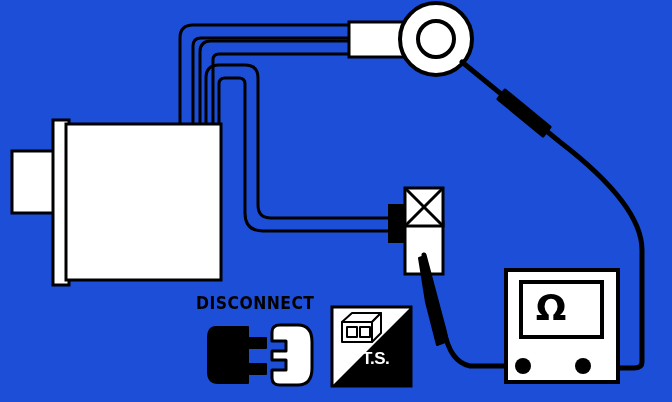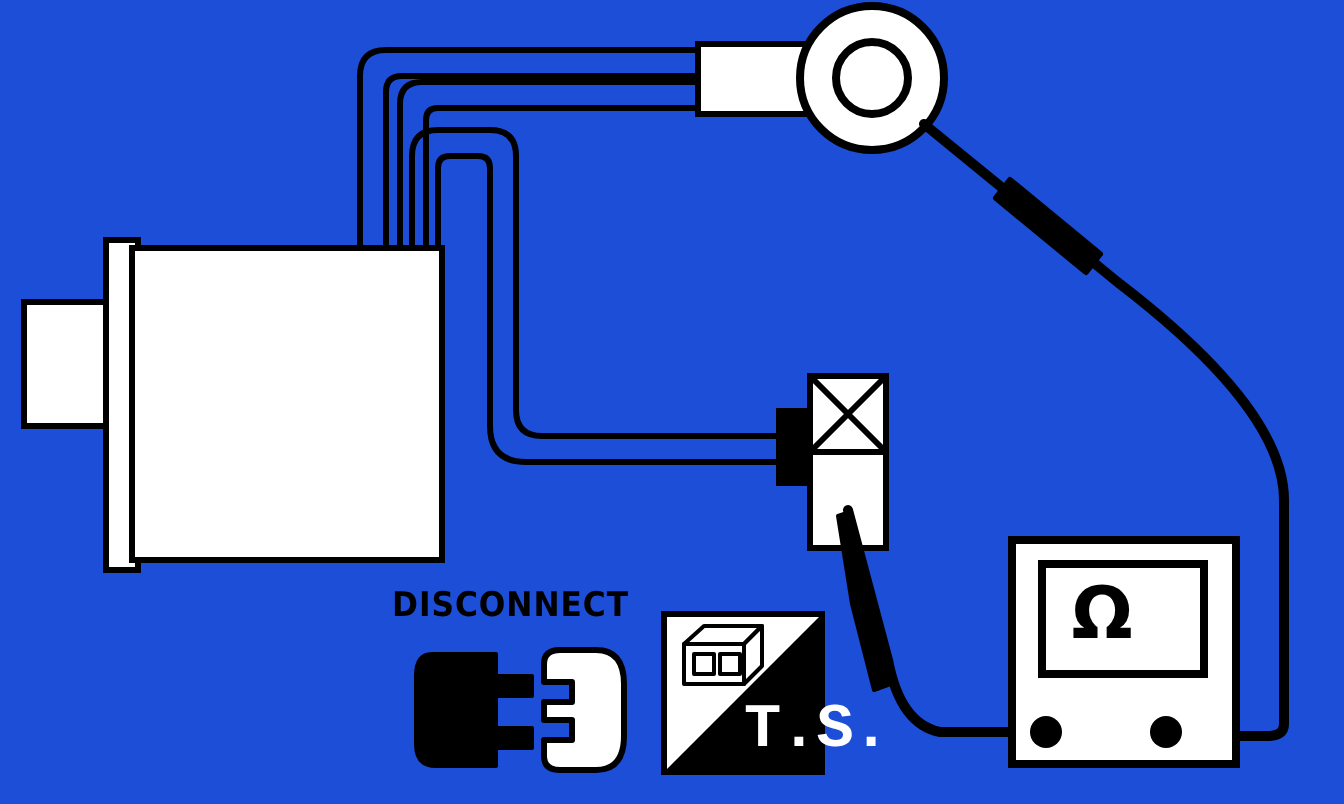--- a/index.html
+++ b/index.html
@@ -35,25 +35,25 @@
     font-size: 17px;
     letter-spacing: 0.5px;
     color: #000000;
     line-height: 1;
     white-space: nowrap;
     transform: scaleX(0.92);
     transform-origin: left top;
   }
   .lbl-ts {
     position: absolute;
-    left: 372px;
+    left: 362px;
     top: 350px;
-    font-family: Liberation Mono, monospace;
+    font-family: Liberation Sans, sans-serif;
     font-weight: bold;
-    font-size: 31px;
+    font-size: 17px;
     color: #ffffff;
     line-height: 1;
     white-space: nowrap;
     letter-spacing: -0.5px;
   }
   .lbl-ohm {
     position: absolute;
     left: 529px;
     top: 289px;
     width: 44px;

